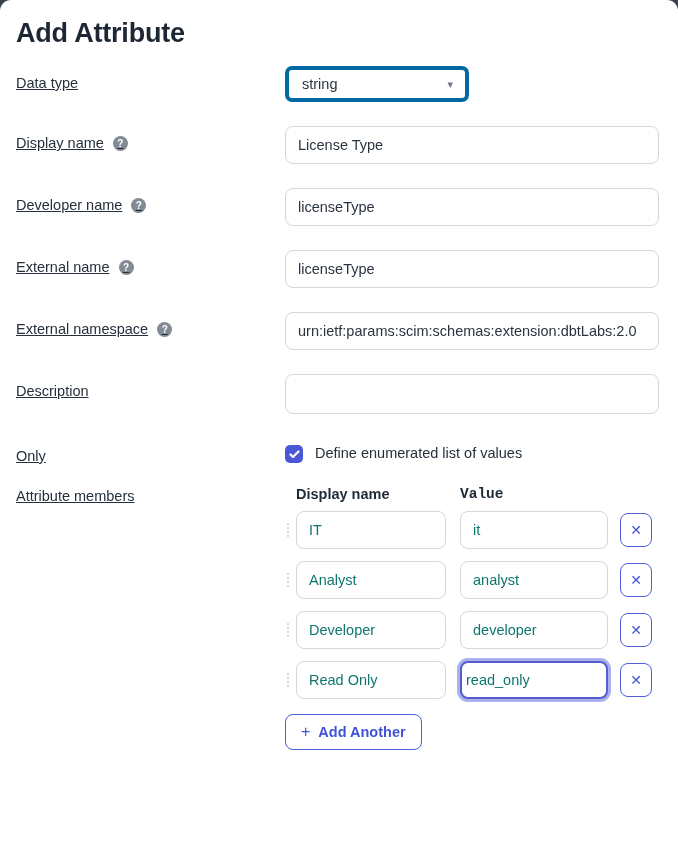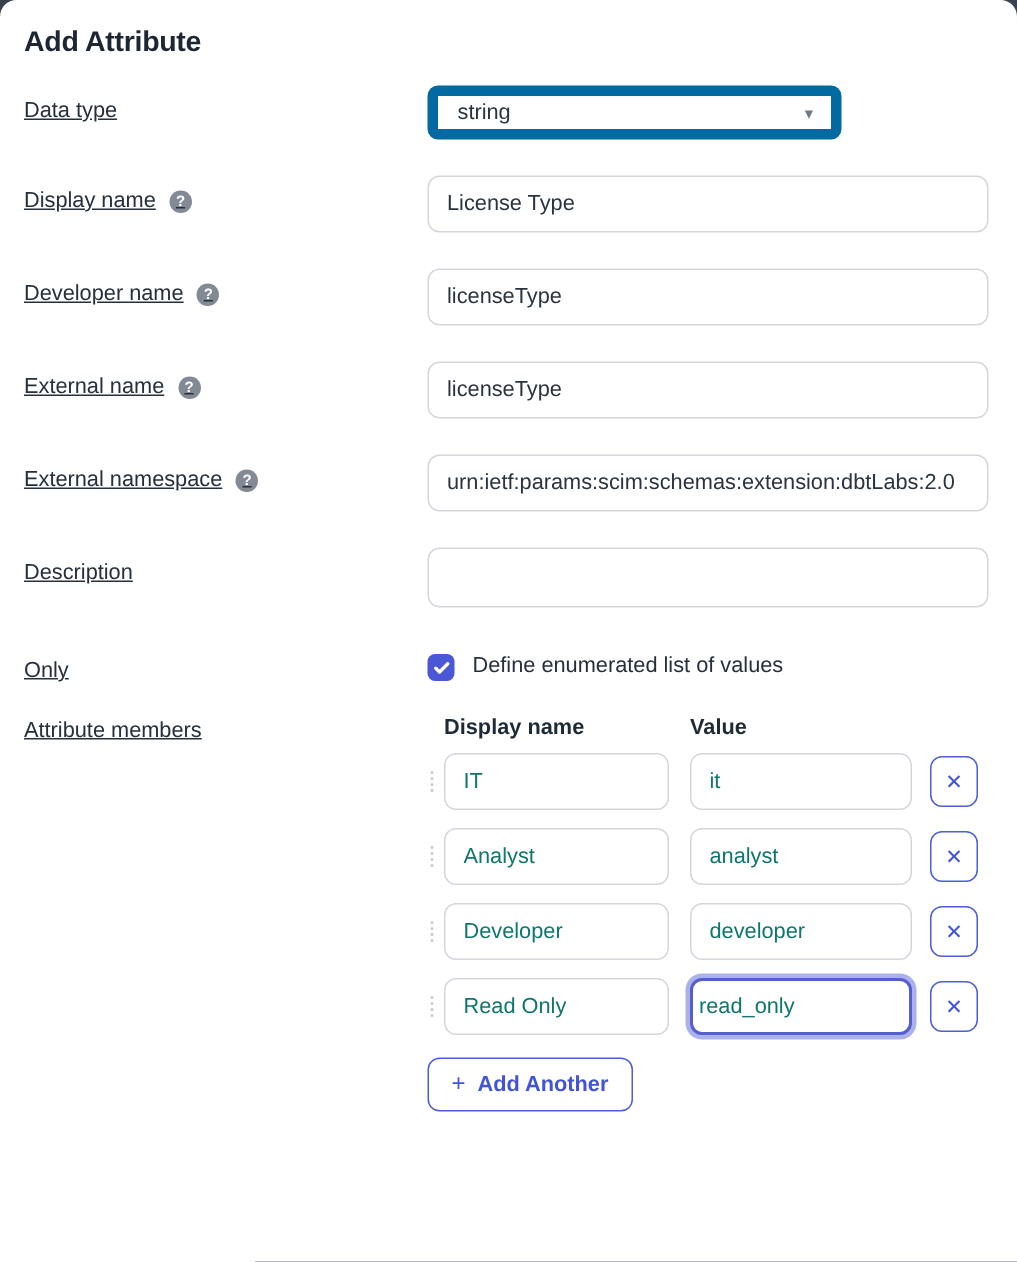--- a/index.html
+++ b/index.html
@@ -10,21 +10,21 @@
     -webkit-font-smoothing:antialiased;
   }
   .modal {
     width:678px; height:841px;
     background:#ffffff;
     border-radius:11px 11px 0 0;
     padding:18px 16px 0 16px;
     overflow:hidden;
   }
   .page-title {
-    font-size:19px; font-weight:700; color:#1d2733;
+    font-size:27px; font-weight:700; color:#1d2733;
     letter-spacing:-0.2px;
   }
   .note {
     margin-top:24px;
     font-size:14.5px; line-height:28px; color:#5d6876;
     max-width:648px;
   }
   .note .asterisk {
     color:#4a57d8; font-weight:700; font-size:15px; margin-right:3px;
   }
@@ -38,22 +38,22 @@
   }
   .help-icon {
     width:15px; height:15px; border-radius:50%;
     background:#828a96; color:#ffffff;
     font-size:10px; font-weight:700;
     display:inline-flex; align-items:center; justify-content:center;
     cursor:default; flex:0 0 15px;
   }
   .control { flex:1; }
   .select {
-    width:276px; height:36px;
-    border:7px solid #0369a1; border-radius:7px;
+    width:184px; height:36px;
+    border:4px solid #0369a1; border-radius:7px;
     display:flex; align-items:center; justify-content:space-between;
     padding:0 12px 0 13px;
     font-size:14.5px; color:#2a3440; background:#fff;
     cursor:pointer;
   }
   .select .caret { color:#707885; font-size:11px; }
   .text-input {
     width:374px; height:38px;
     border:1px solid #d3d7dc; border-radius:8px;
     padding:0 12px;
@@ -69,21 +69,21 @@
     display:flex; align-items:center; justify-content:center;
     cursor:pointer; flex:0 0 18px;
   }
   .checkbox svg { display:block; }
   .checkbox-label { font-size:14.5px; color:#25303c; }
   
   .mem-headers {
     display:flex; padding-left:11px; margin-bottom:9px;
   }
   .mem-headers .h1 { width:164px; font-size:14.5px; font-weight:700; color:#1f2a37; }
-  .mem-headers .h2 { font-size:14.5px; font-weight:700; color:#1f2a37; }
+  .mem-headers .h2 { font-size:14.5px; font-weight:700; color:#1f2a37;font-family:Liberation Mono, monospace; }
   .mem-row { display:flex; align-items:center; margin-bottom:12px; }
   .grip {
     width:8px; height:16px; margin-right:3px;
     position:relative; cursor:grab; flex:0 0 8px;
   }
   .grip::before {
     content:""; position:absolute; left:2px; top:1px;
     width:2px; height:2px; border-radius:50%;
     background:#c7cbd1;
     box-shadow:0 4px 0 #c7cbd1, 0 8px 0 #c7cbd1, 0 12px 0 #c7cbd1;

